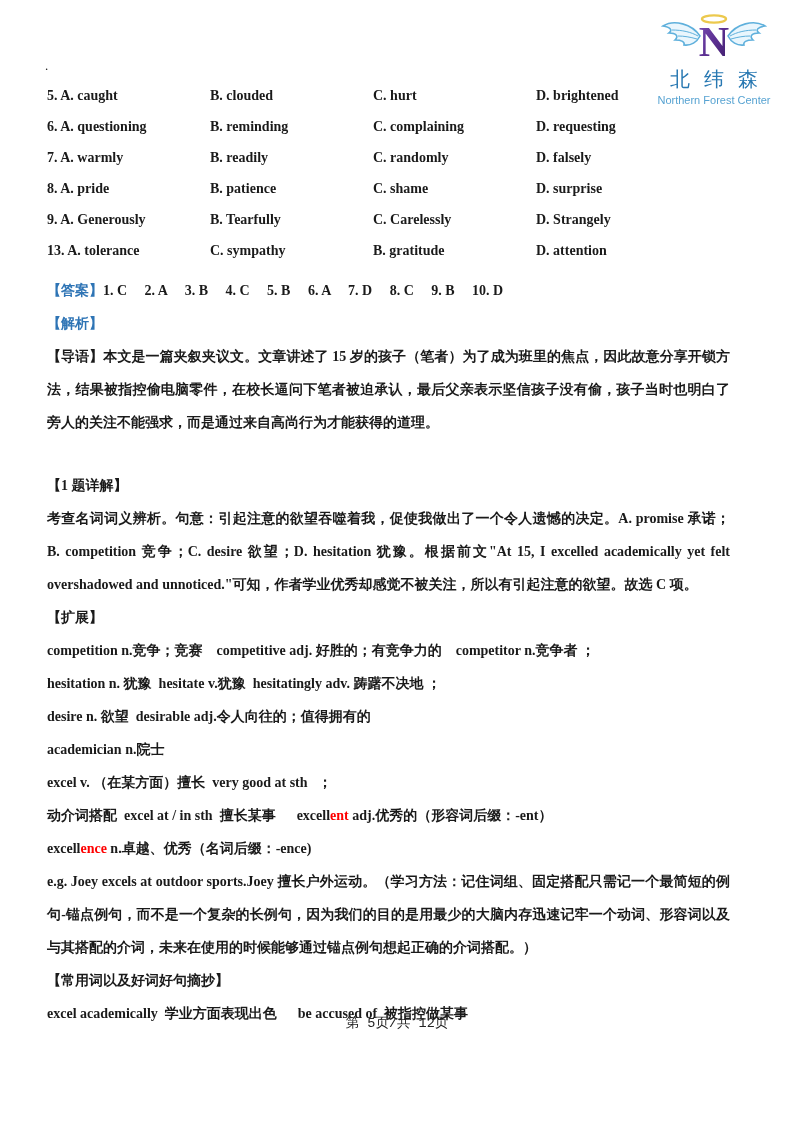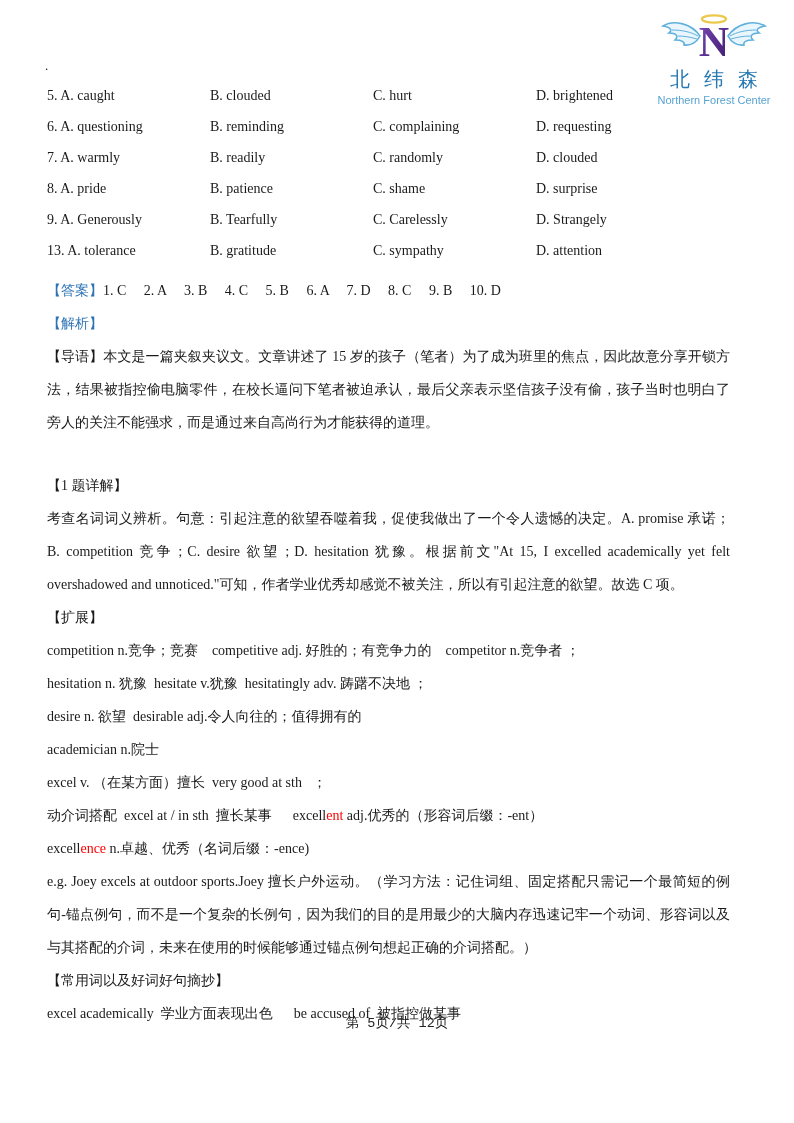--- a/index.html
+++ b/index.html
@@ -8,21 +8,21 @@
     position: relative;
     width: 794px;
     height: 1123px;
     margin: 0 auto;
     background: #ffffff;
     font-family: "Liberation Serif", "DejaVu Serif", serif;
     color: #1a1a1a;
     font-size: 14px;
     overflow: hidden;
   }
-  .content { padding: 60px 64px 0 47px; }
+  .content { padding: 60px 64px 0 47px; font-weight: bold; }
 
   .stray-mark {
     position: absolute; left: 45px; top: 58px;
     font-size: 13px; color: #222;
   }
 
   
   .logo {
     position: absolute; top: 12px; right: 6px; width: 148px;
     text-align: center; line-height: normal;
@@ -102,38 +102,38 @@
       <div class="option-row">
         <span>6. A. questioning</span>
         <span>B. reminding</span>
         <span>C. complaining</span>
         <span>D. requesting</span>
       </div>
       <div class="option-row">
         <span>7. A. warmly</span>
         <span>B. readily</span>
         <span>C. randomly</span>
-        <span>D. clouded</span>
+        <span>D. falsely</span>
       </div>
       <div class="option-row">
         <span>8. A. pride</span>
         <span>B. patience</span>
         <span>C. shame</span>
         <span>D. surprise</span>
       </div>
       <div class="option-row">
         <span>9. A. Generously</span>
         <span>B. Tearfully</span>
         <span>C. Carelessly</span>
         <span>D. Strangely</span>
       </div>
       <div class="option-row">
         <span>13. A. tolerance</span>
+        <span>C. sympathy</span>
         <span>B. gratitude</span>
-        <span>C. sympathy</span>
         <span>D. attention</span>
       </div>
     </div>
 
     <div class="line pre" style="margin-top:8px;"><span class="blue-label">【答案】</span><span>1. C     2. A     3. B     4. C     5. B     6. A     7. D     8. C     9. B     10. D</span></div>
 
     <div class="line"><span class="blue-label">【解析】</span></div>
 
     <div class="para"><span>【导语】</span><span>本文是一篇夹叙夹议文。文章讲述了 15 岁的孩子（笔者）为了成为班里的焦点，因此故意分享开锁方法，结果被指控偷电脑零件，在校长逼问下笔者被迫承认，最后父亲表示坚信孩子没有偷，孩子当时也明白了旁人的关注不能强求，而是通过来自高尚行为才能获得的道理。</span></div>
 

